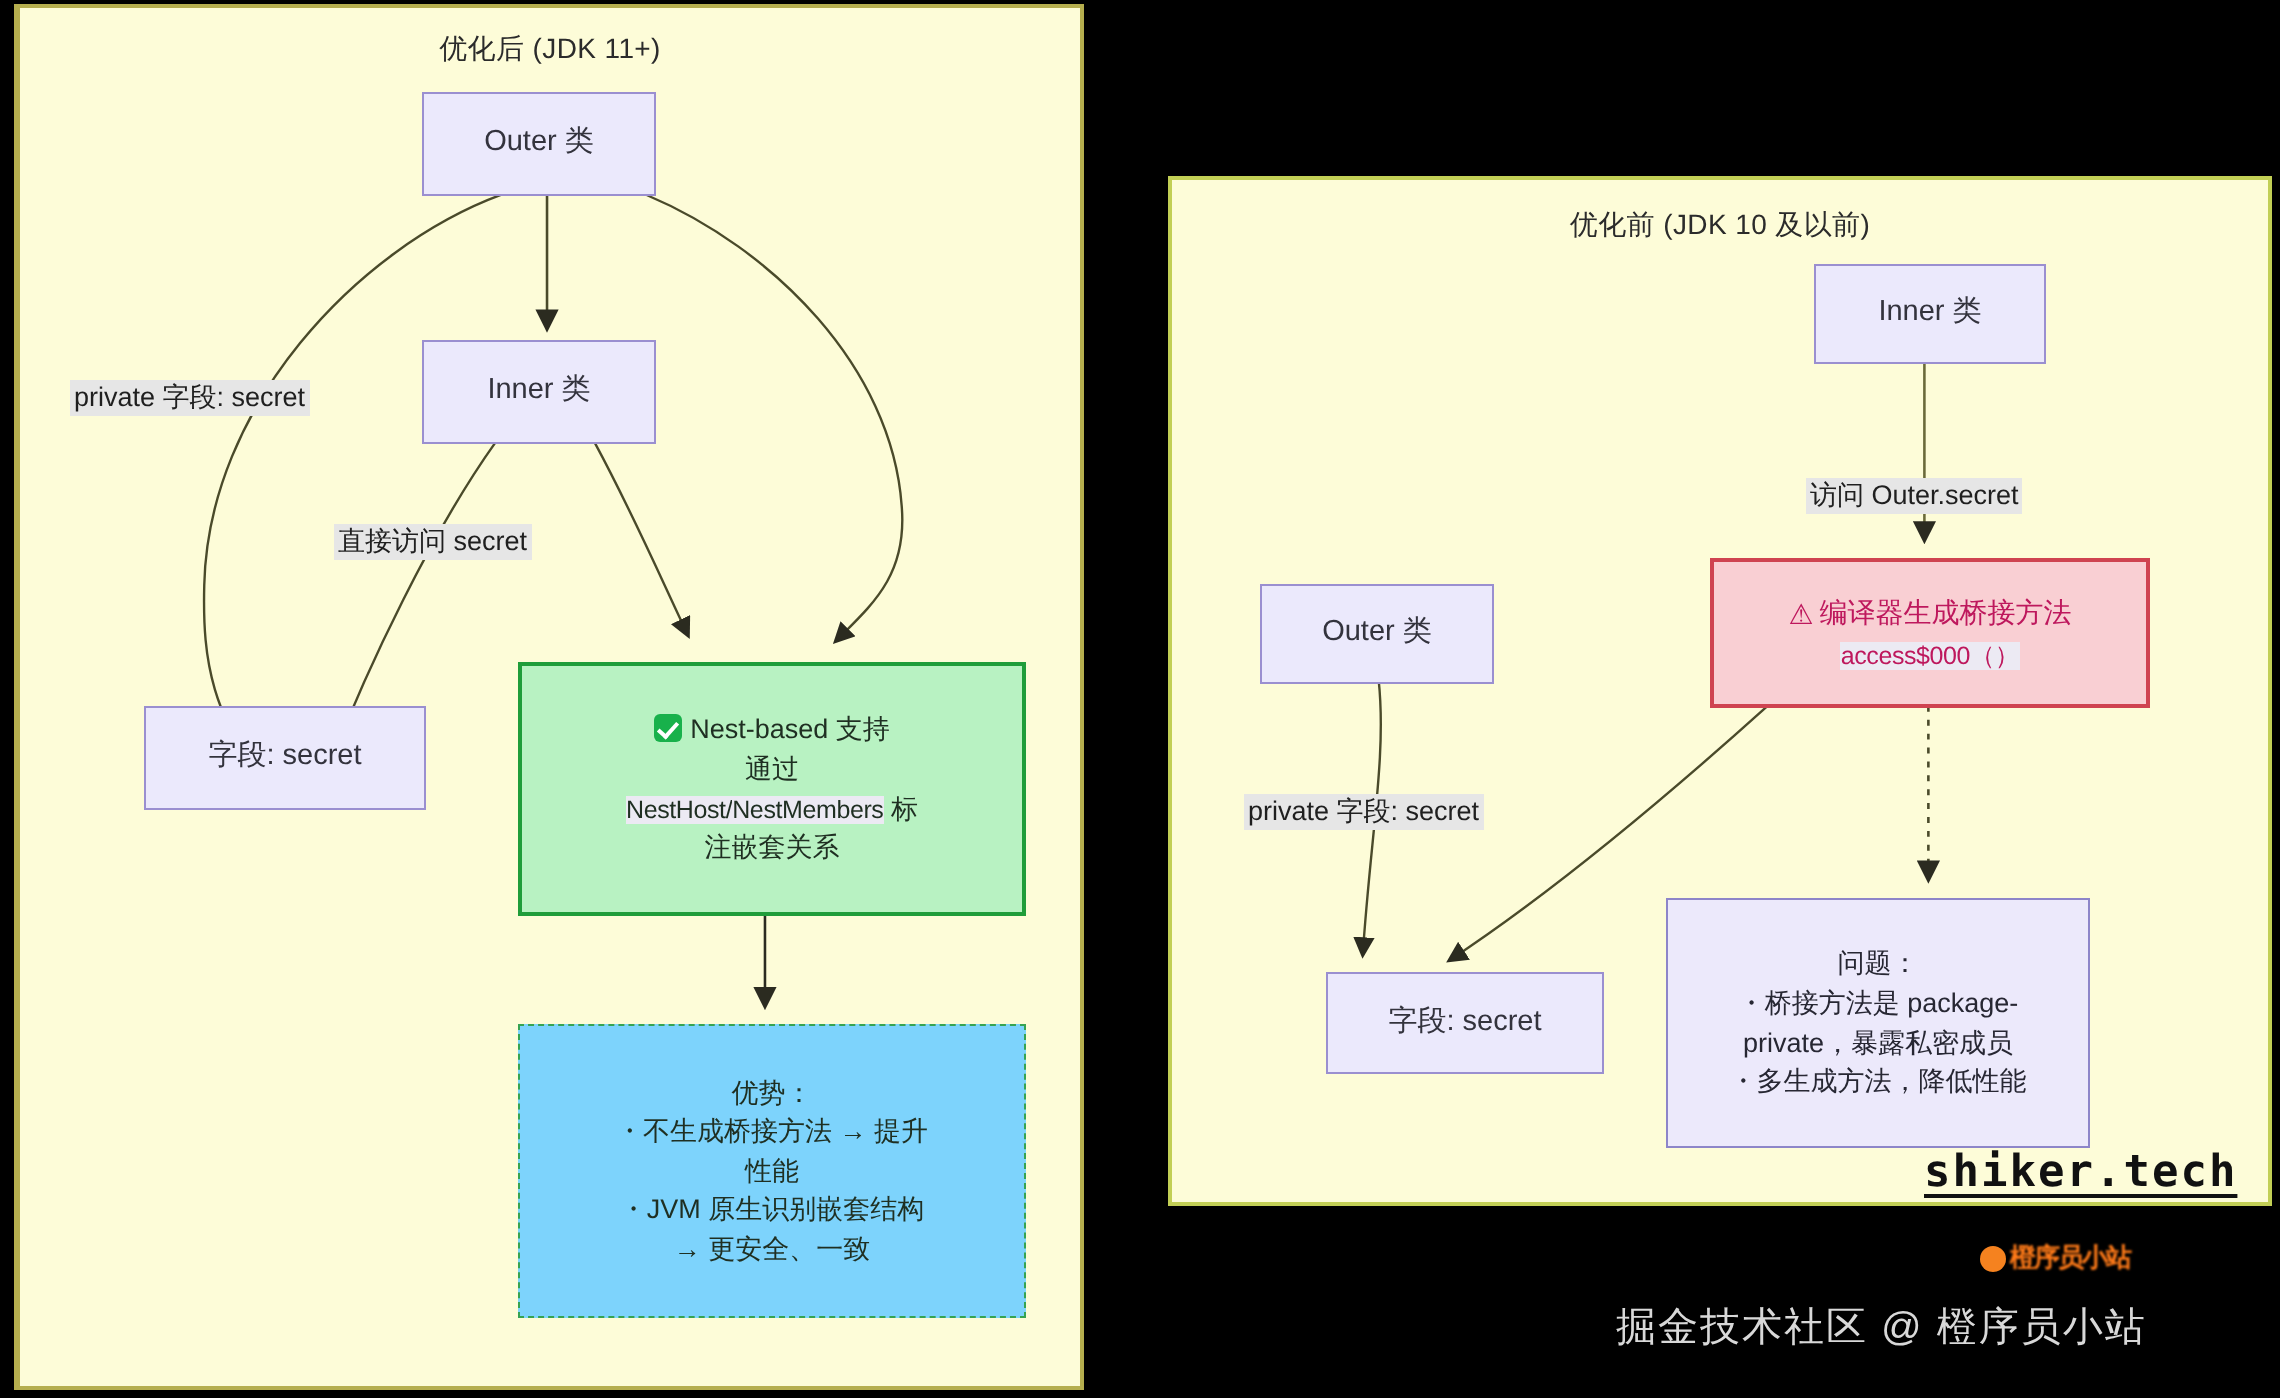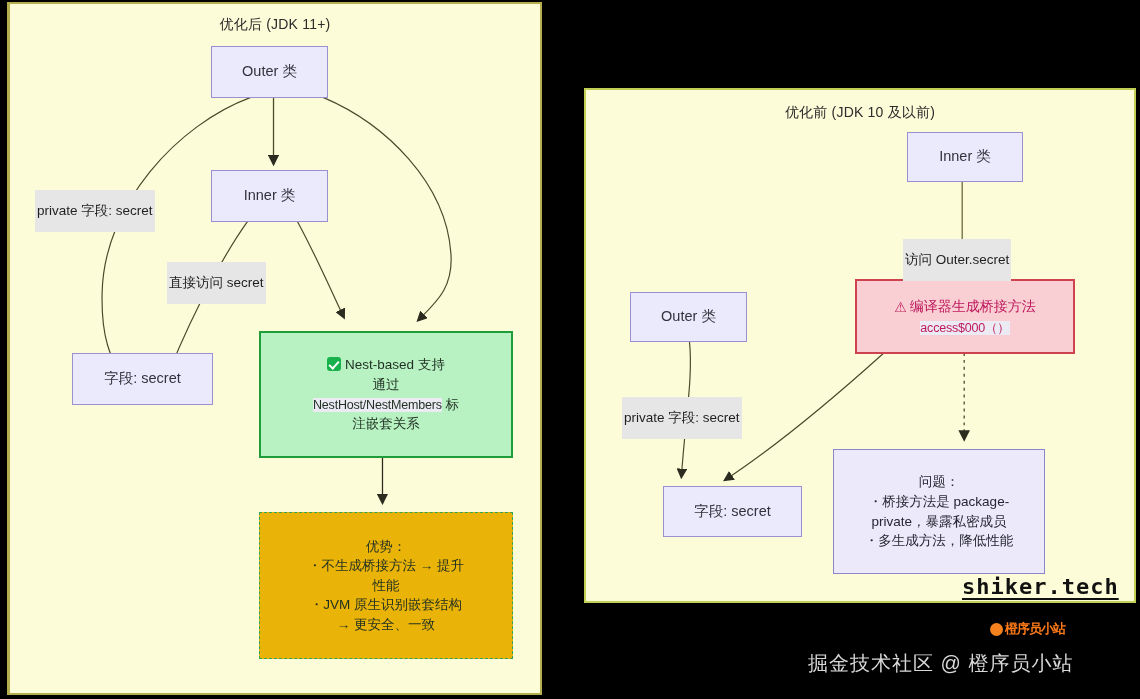--- a/index.html
+++ b/index.html
@@ -69,21 +69,21 @@
     color: #33333d;
   }
   .node-green {
     background: #b8f2c2;
     border: 2px solid #1f9d3a;
     font-size: 13.5px;
     color: #1f2f22;
     margin-top: 16px;
   }
   .node-green-dashed {
-    background: #eab308;
+    background: #7dd3fc;
     border: 1.6px dashed #35a352;
     font-size: 13.5px;
     color: #1f2f22;
   }
   .node-red {
     background: #f9cfd3;
     border: 2px solid #cf4350;
     font-size: 14px;
     color: #be185d;
   }
@@ -123,21 +123,21 @@
     margin-right: 3px;
     vertical-align: -1px;
   }
 
   
   .edge-label {
     position: absolute;
     background: #e6e6e6;
     color: #1f1f1f;
     font-size: 13.5px;
-    padding: 12px 2px;
+    padding: 0 2px;
     white-space: nowrap;
     line-height: 1.35;
   }
 
   
   #shiker-watermark {
     position: absolute;
     left: 962px; top: 574px;
     font-family: "DejaVu Sans Mono", "Liberation Mono", monospace;
     font-size: 22px;

